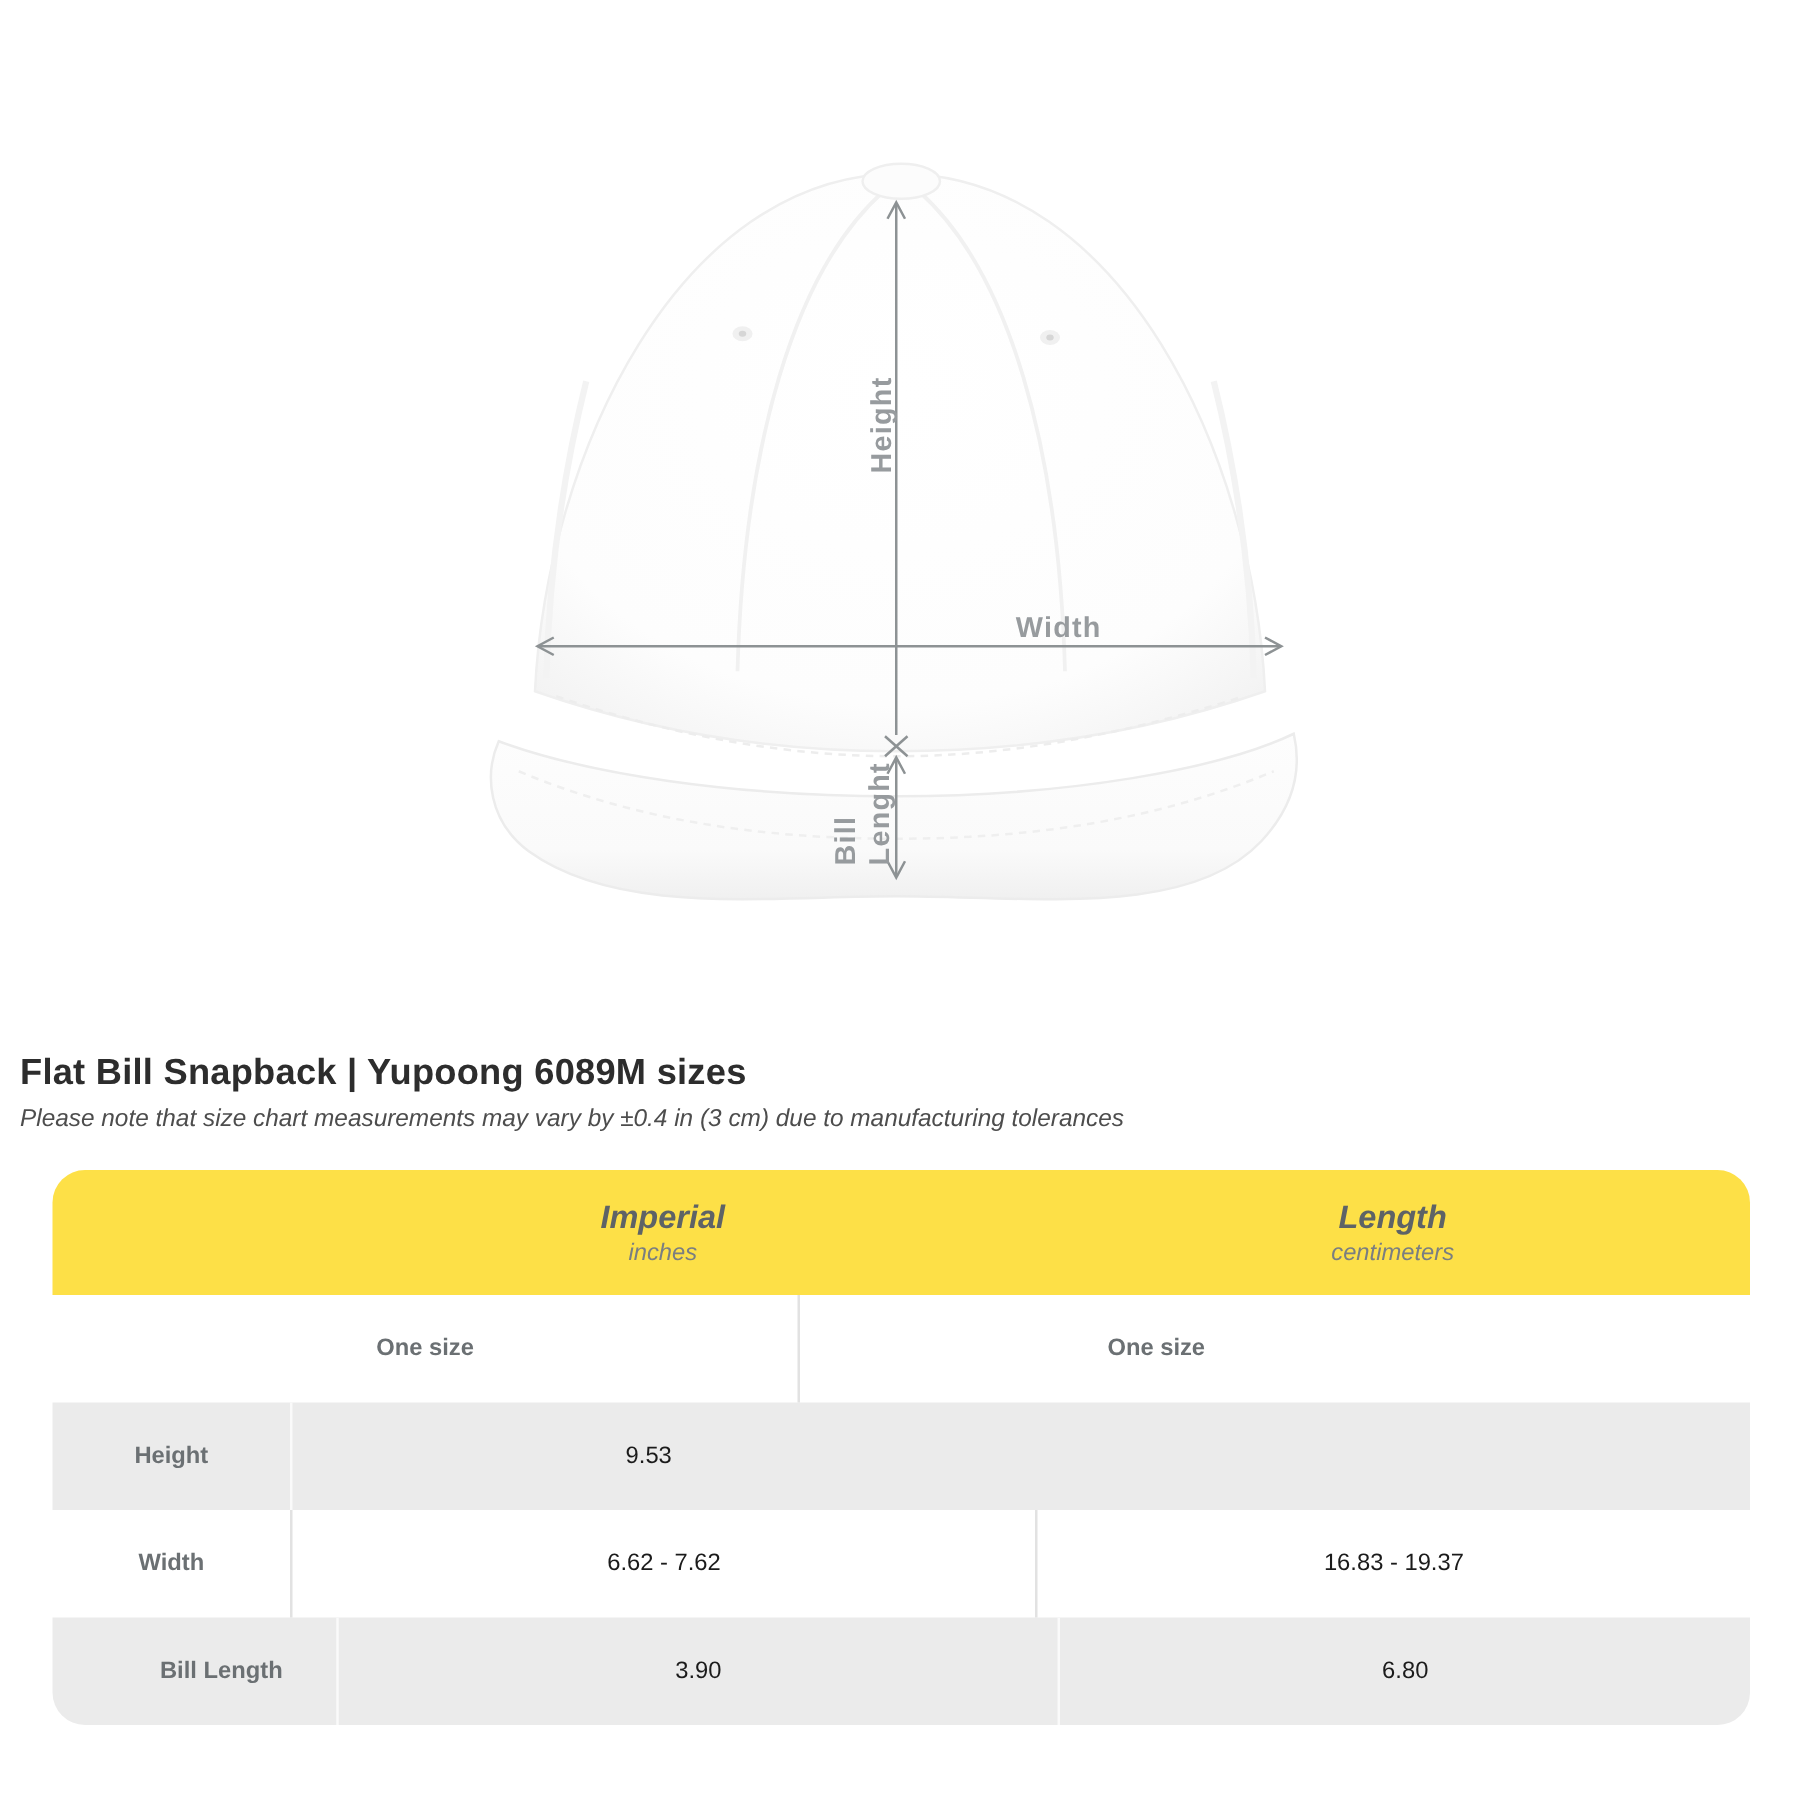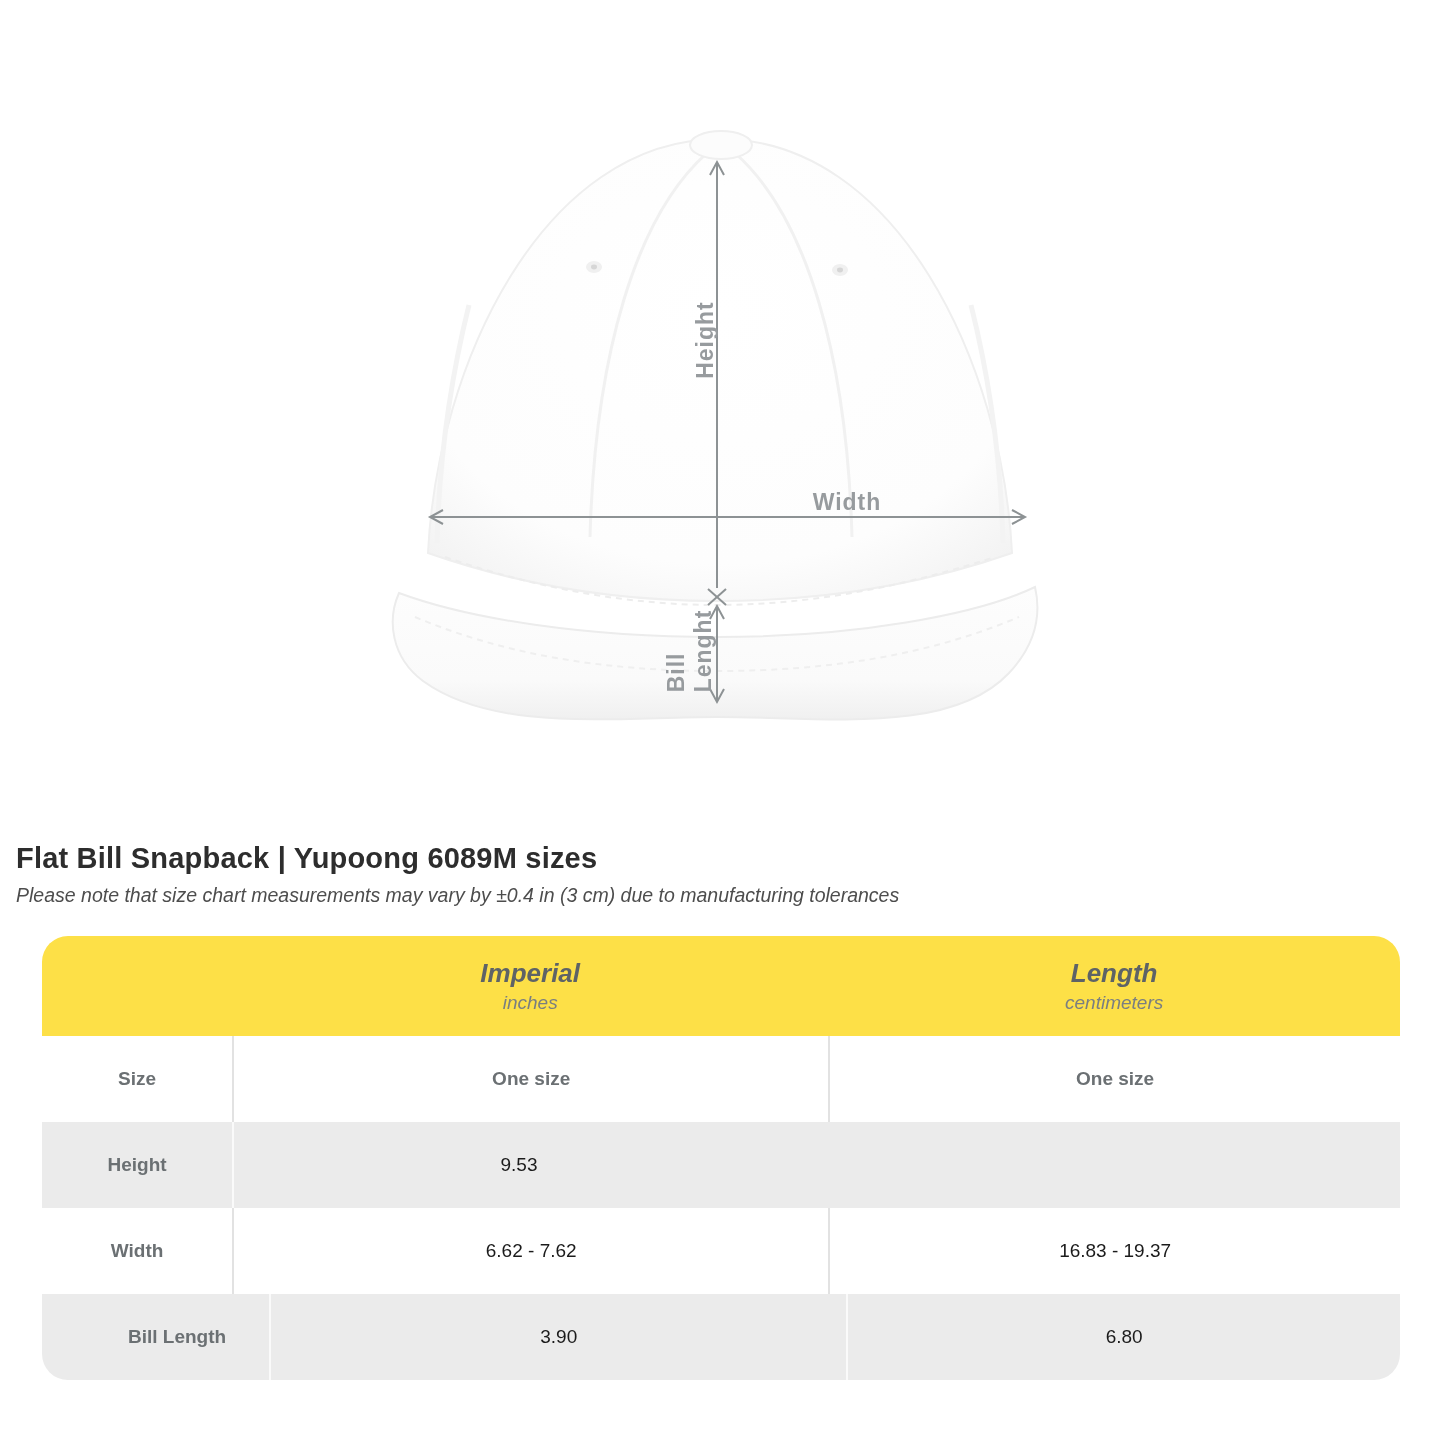--- a/index.html
+++ b/index.html
@@ -140,21 +140,20 @@
         <div class="h-title">Imperial</div>
         <div class="h-unit">inches</div>
       </div>
       <div class="c3 hcell">
         <div class="h-title">Length</div>
         <div class="h-unit">centimeters</div>
       </div>
     </div>
 
     <div class="tbl-row">
-      <div class="c1 cell label">Size</div>
       <div class="c2 cell strong">One size</div>
       <div class="c3 cell strong">One size</div>
     </div>
 
     <div class="tbl-row alt">
       <div class="c1 cell label">Height</div>
       <div class="c3 cell value">9.53</div>
     </div>
 
     <div class="tbl-row">

